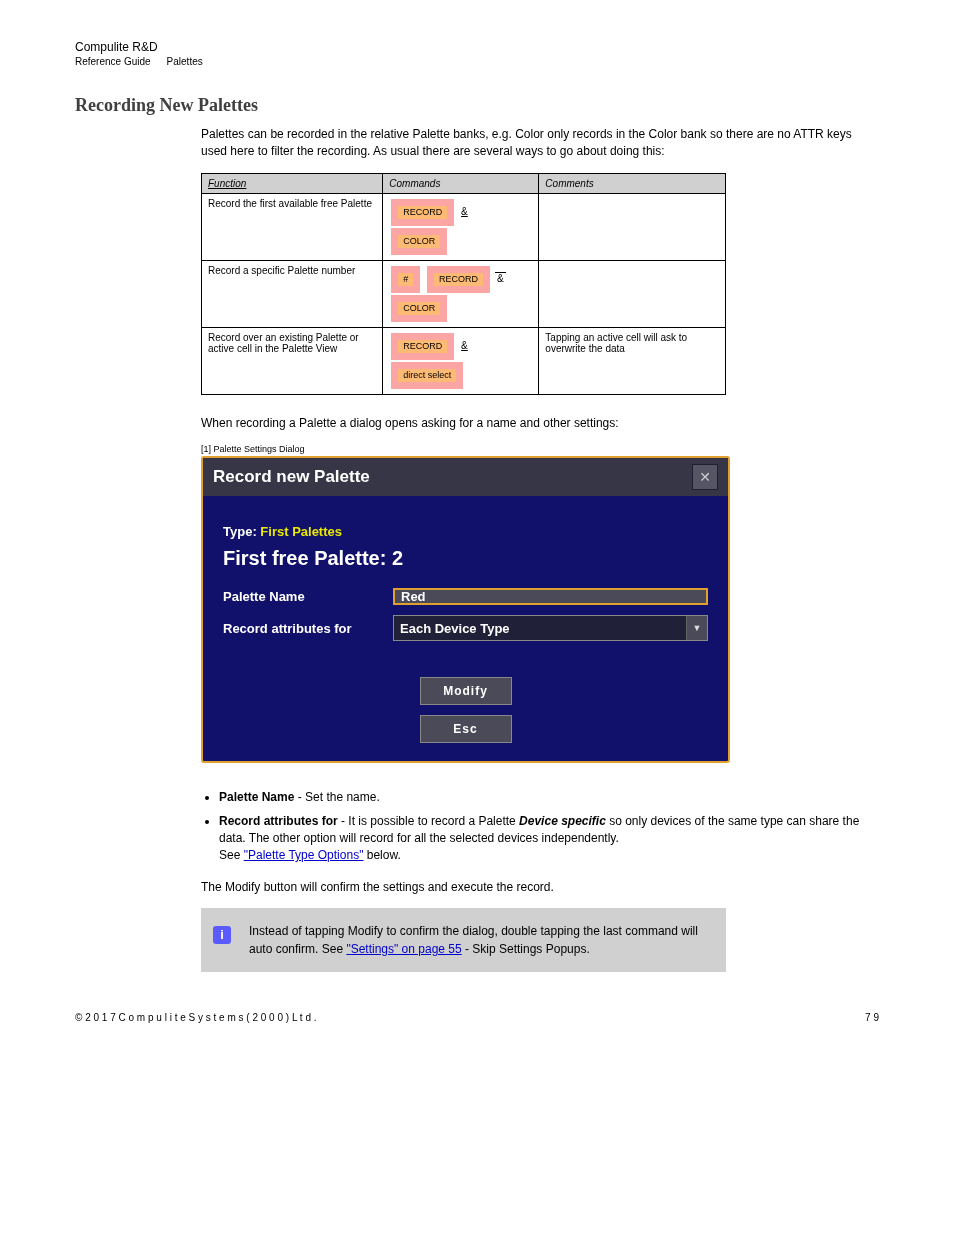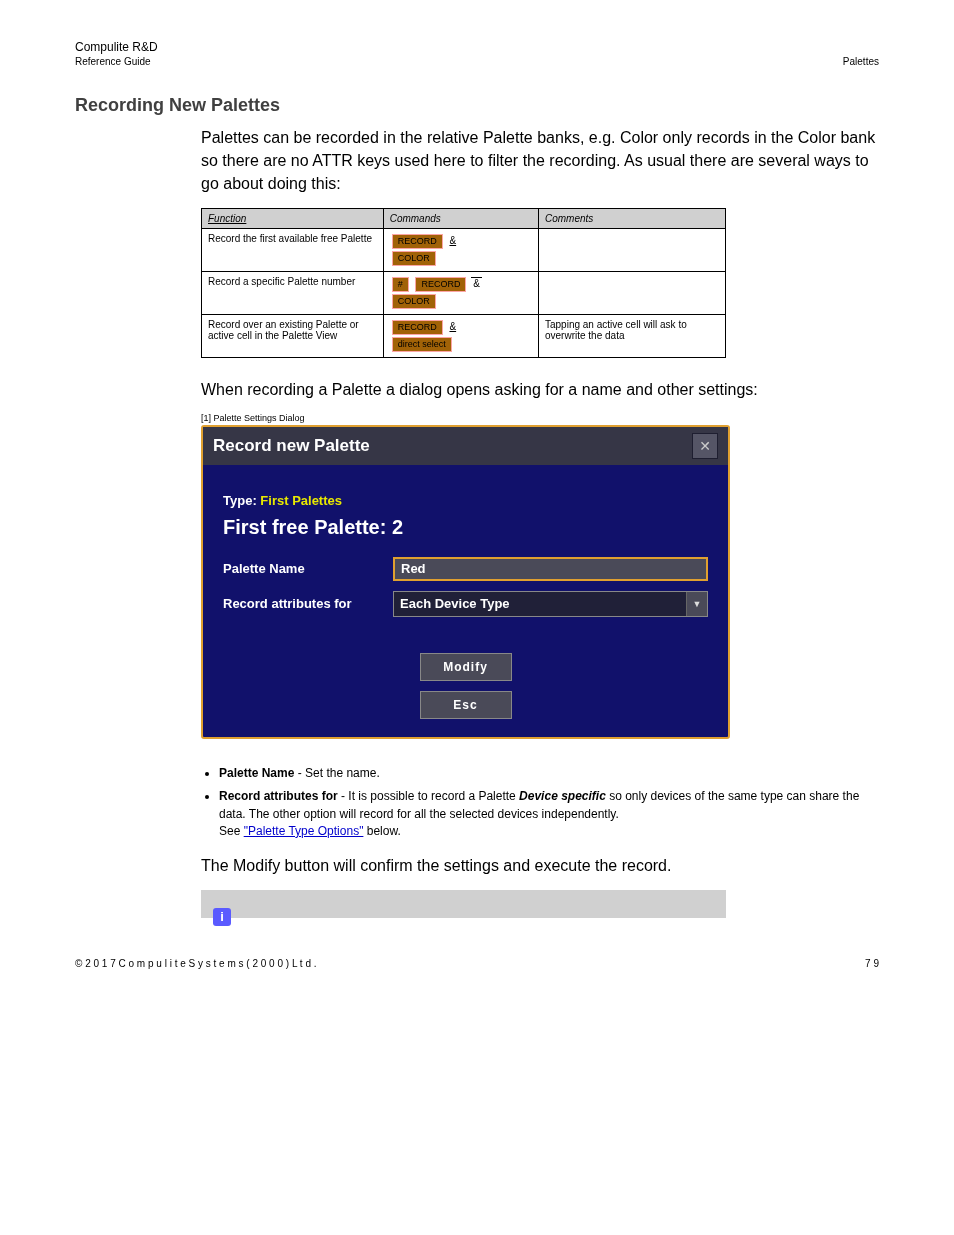--- a/index.html
+++ b/index.html
@@ -15,33 +15,33 @@
     padding: 40px 75px 60px 75px;
     box-sizing: border-box;
   }
   .product-line {
     font-size: 12px;
     color: #000;
     margin-bottom: 2px;
   }
   .page-meta {
     display: flex;
-    justify-content: space-between;
     font-size: 10px;
     margin-bottom: 28px;
+    gap: 16px;
   }
   h2.section {
-    font-family: Liberation Sans, sans-serif;
+    font-family: Liberation Serif, serif;
     font-weight: bold;
     font-size: 18px;
     color: #404040;
     margin: 4px 0 10px 0;
   }
   p.body {
-    font-size: 16px;
+    font-size: 12px;
     line-height: 1.45;
     margin: 0 0 12px 0;
   }
   p.indented {
     margin-left: 126px;
   }
 
   
   table.keystrokes {
     border-collapse: collapse;
@@ -60,26 +60,26 @@
   table.keystrokes th {
     background: #d0d0d0;
     font-style: italic;
     font-weight: normal;
   }
   .col-func { width: 180px; text-decoration: underline; }
   .col-cmd  { width: 150px; }
   .col-comm { width: 185px; }
   .keychip {
     display: inline-block;
-    border: 1px solid #fca5a5;
+    border: 7px solid #fca5a5;
     padding: 0 5px;
     margin: 1px 2px;
     font-size: 9px;
     line-height: 13px;
-    background: #a16207;
+    background: #fdba74;
   }
   .amp {
     text-decoration: underline;
     font-size: 10px;
     padding: 0 2px;
   }
   .overbar {
     display:inline-block;
     border-top:1px solid #000;
     padding: 0 2px;
@@ -154,21 +154,21 @@
   }
   .form-label {
     width: 170px;
     color: #fff;
     font-family: Arial, sans-serif;
     font-weight: bold;
     font-size: 13px;
   }
   .text-input {
     flex: 1;
-    height: 24px;
+    height: 17px;
     background: #4a4a58;
     border: 2px solid #e0a030;
     color: #fff;
     font-family: Arial, sans-serif;
     font-weight: bold;
     font-size: 13px;
     padding: 0 6px;
     box-sizing: border-box;
   }
   .select-wrap {
@@ -378,20 +378,23 @@
       <span class="term">Record attributes for</span><span> - It is possible to record a Palette </span><span class="term-italic">Device specific</span><span> so only devices of the same type can share the data. The other option will record for all the selected devices independently.</span>
       <br>
       <span>   See </span><a href="#" class="doc-link">"Palette Type Options"</a><span> below.</span>
     </li>
   </ul>
 
   <p class="body indented">The Modify button will confirm the settings and execute the record.</p>
 
   <div class="note-box">
     <div class="note-icon">i</div>
+    <div class="note-text">
+      <span>Instead of tapping Modify to confirm the dialog, double tapping the last command will auto confirm. See </span><a href="#" class="doc-link">"Settings" on page 55</a><span> - Skip Settings Popups.</span>
+    </div>
   </div>
 
   <div class="footer">
     <span>© 2 0 1 7   C o m p u l i t e   S y s t e m s   ( 2 0 0 0 )   L t d .</span>
     <span>7 9</span>
   </div>
 
 </div>
 
 </body></html>

